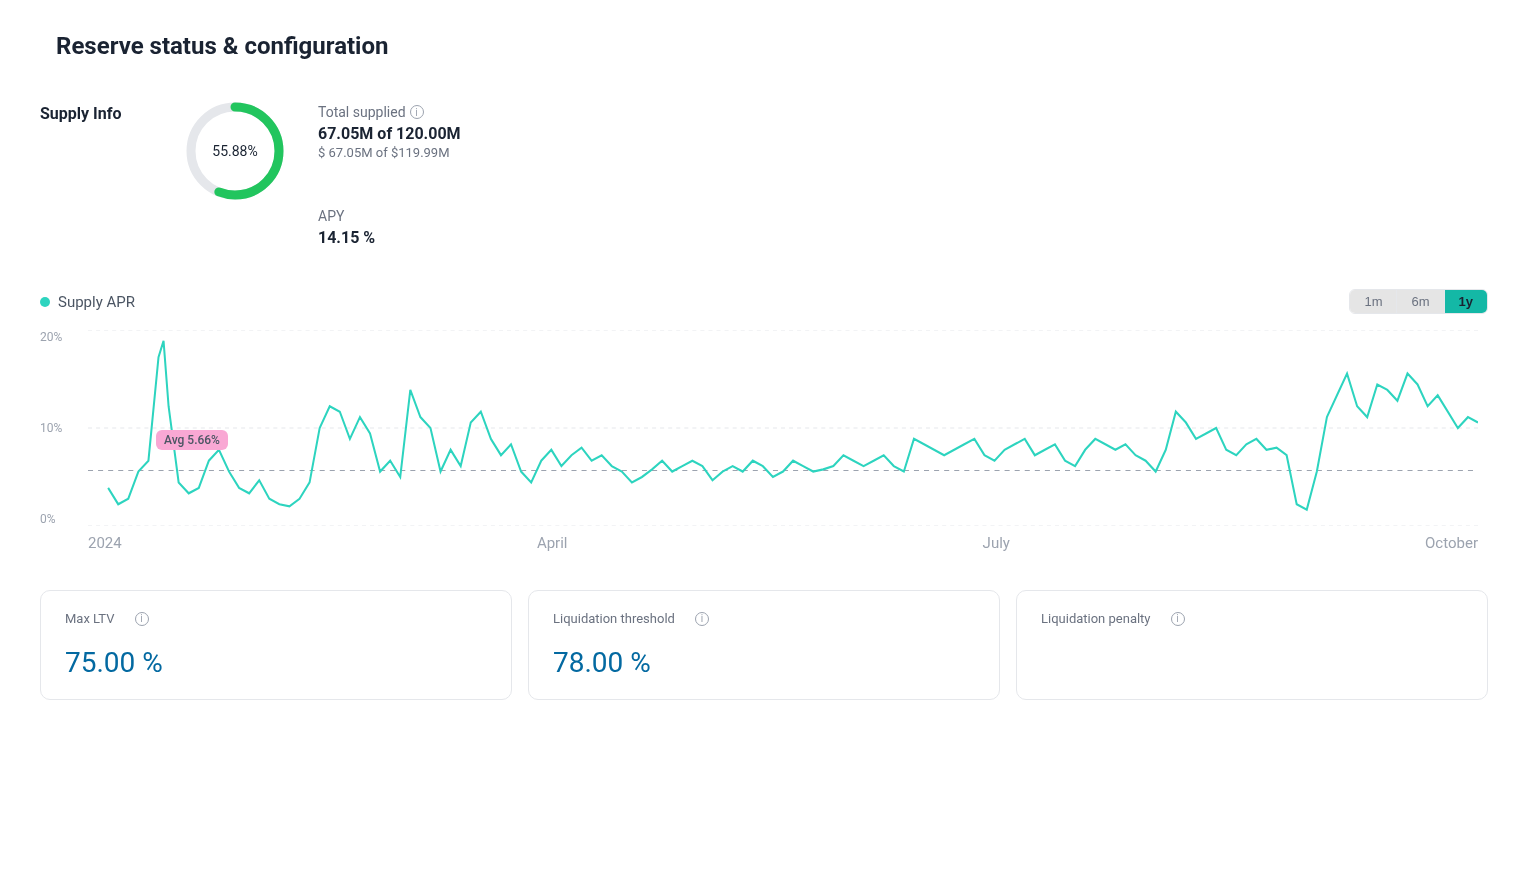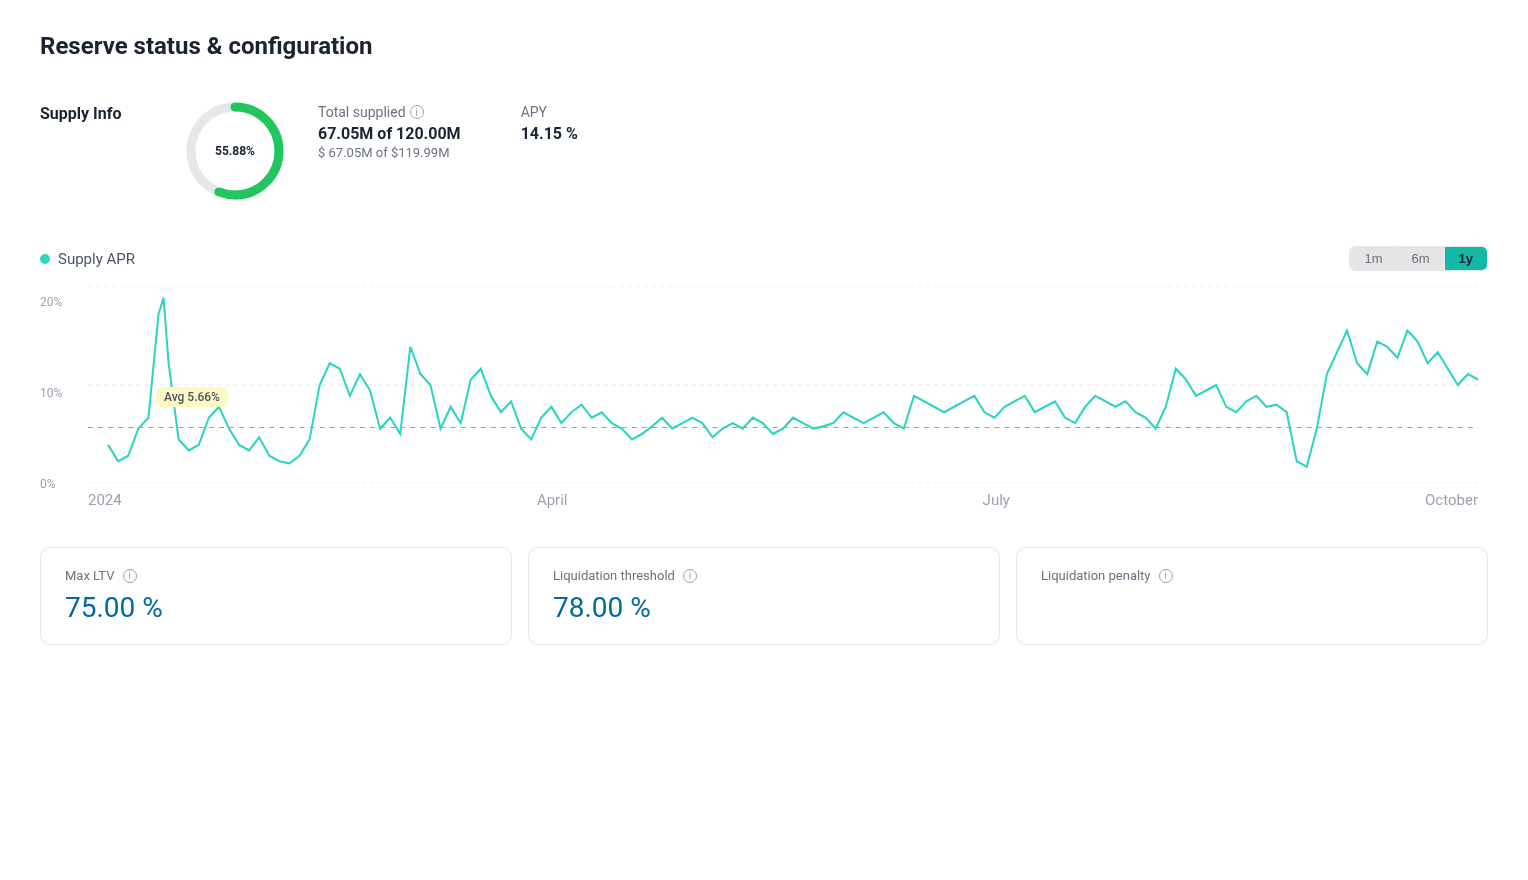--- a/index.html
+++ b/index.html
@@ -8,20 +8,21 @@
       background: #ffffff;
       color: #1a2332;
       padding: 32px 40px;
     }
 
     .page-title {
       font-size: 24px;
       font-weight: 700;
       color: #1a2332;
       margin-bottom: 36px;
+      margin-left: 16px;
     }
 
     .supply-info-section {
       display: flex;
       align-items: flex-start;
       gap: 0;
       margin-bottom: 40px;
     }
 
     .supply-info-label {
@@ -41,29 +42,30 @@
 
     .donut-container svg {
       transform: rotate(-90deg);
     }
 
     .donut-label {
       position: absolute;
       top: 50%;
       left: 50%;
       transform: translate(-50%, -50%);
-      font-size: 12px;
-      font-weight: 700;
+      font-size: 14px;
+      font-weight: 400;
       color: #1a2332;
     }
 
     .supply-stats {
       display: flex;
-      gap: 60px;
+      gap: 48px;
       padding-top: 8px;
+      flex-direction: column;
     }
 
     .stat-block {}
 
     .stat-label {
       font-size: 14px;
       color: #6b7280;
       margin-bottom: 4px;
       display: flex;
       align-items: center;
@@ -151,21 +153,21 @@
     .chart-wrapper {
       position: relative;
       height: 220px;
       padding-left: 48px;
       padding-right: 10px;
     }
 
     .chart-y-labels {
       position: absolute;
       left: 0;
-      top: 8px;
+      top: 0;
       height: 100%;
       display: flex;
       flex-direction: column;
       justify-content: space-between;
       font-size: 12px;
       color: #9ca3af;
       padding-bottom: 24px;
     }
 
     .chart-area {
@@ -185,21 +187,21 @@
       color: #9ca3af;
       padding-left: 0;
       margin-top: 4px;
     }
 
     .avg-badge {
       position: absolute;
       left: 68px;
       top: 50%;
       transform: translateY(-10px);
-      background: #fef9c3;
+      background: #f9a8d4;
       border-radius: 6px;
       padding: 3px 8px;
       font-size: 12px;
       color: #4b5563;
       font-weight: 500;
       z-index: 2;
     }
 
     .collateral-section {}
 
@@ -238,24 +240,24 @@
     .collateral-card {
       flex: 1;
       border: 1px solid #e5e7eb;
       border-radius: 10px;
       padding: 20px 24px;
     }
 
     .card-label {
       font-size: 13px;
       color: #6b7280;
-      margin-bottom: 8px;
-      display: flex;
-      align-items: center;
-      gap: 8px;
+      margin-bottom: 20px;
+      display: flex;
+      align-items: center;
+      gap: 20px;
     }
 
     .card-value {
       font-size: 28px;
       font-weight: 400;
       color: #0369a1;
     }
   </style>
 </head>
 <body>

